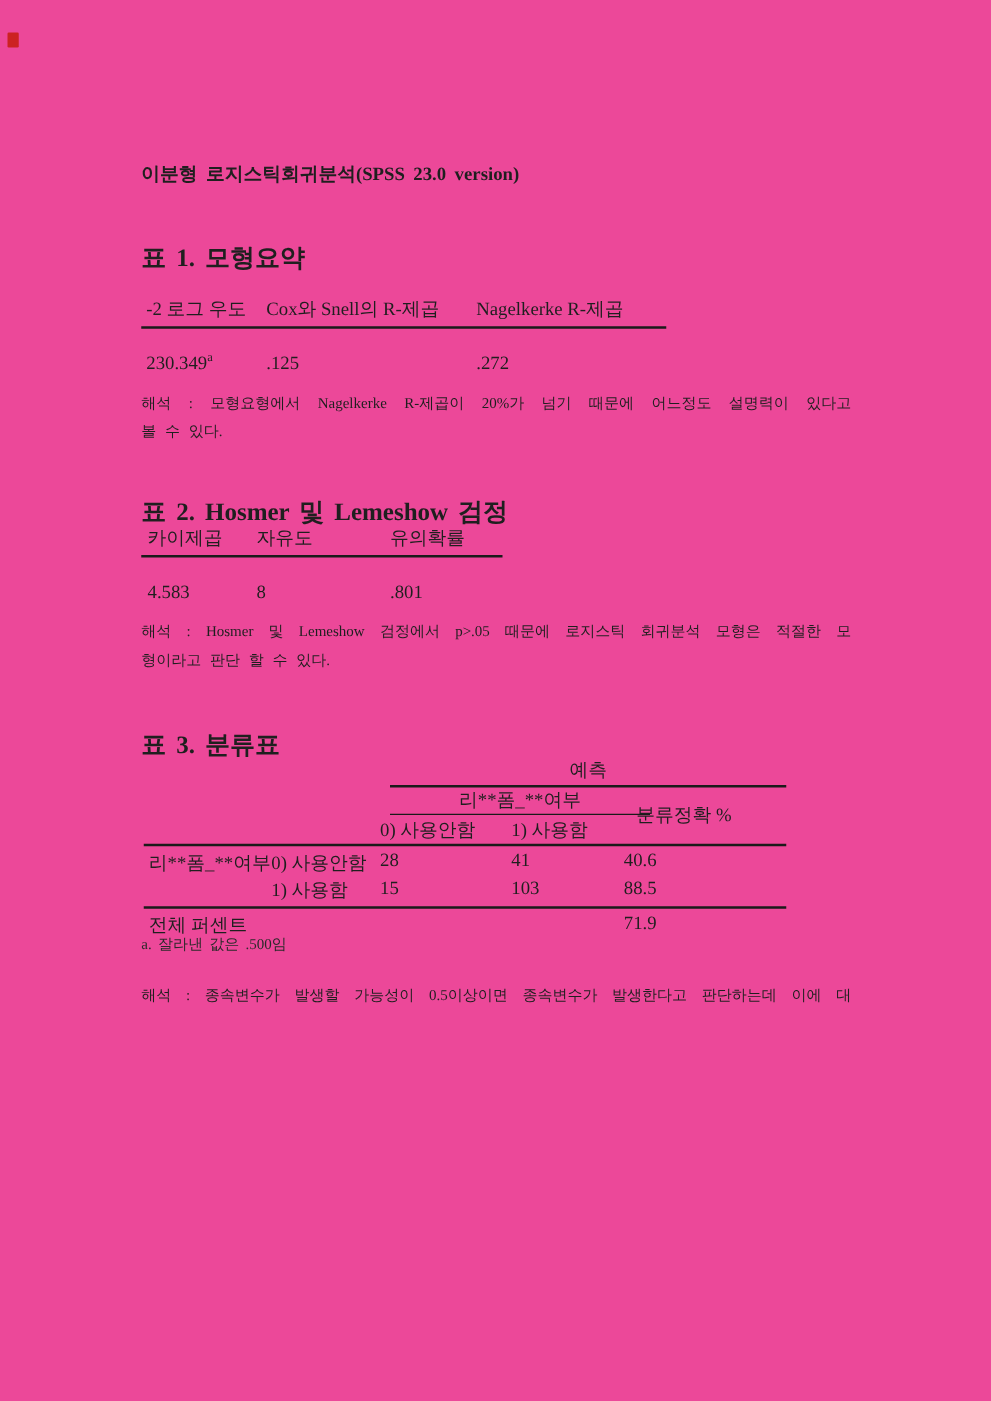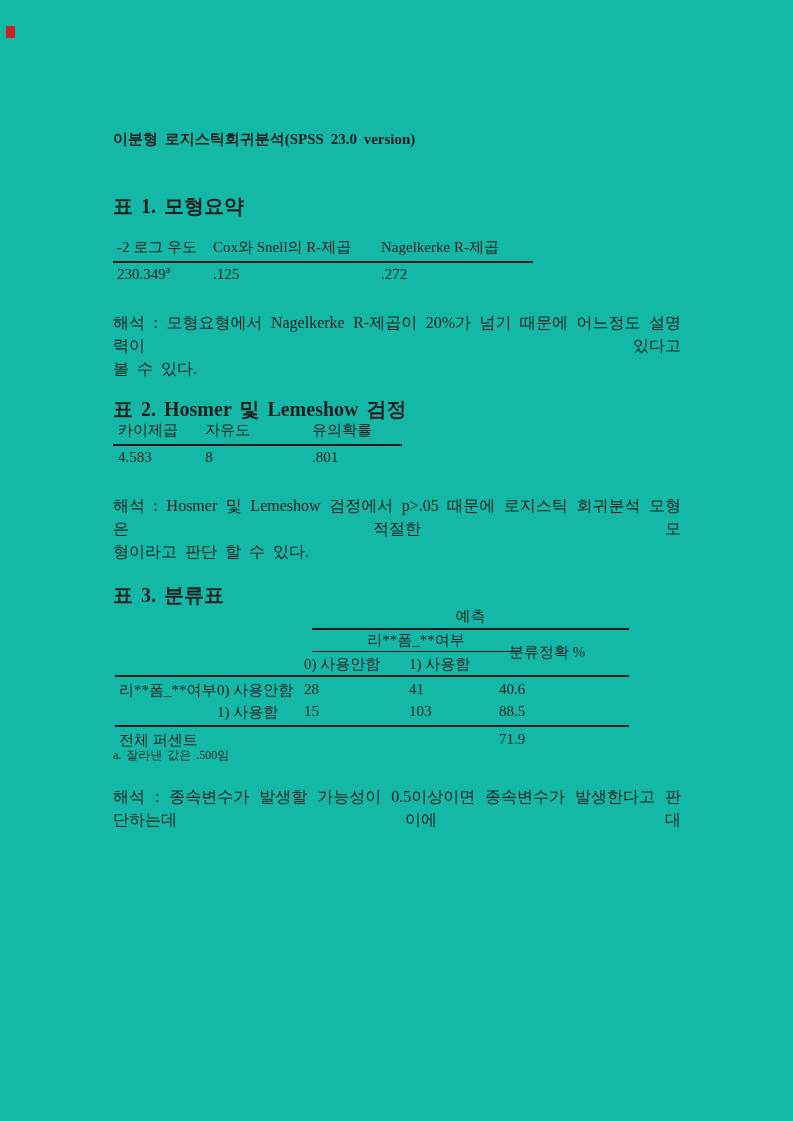--- a/index.html
+++ b/index.html
@@ -1,19 +1,19 @@
 <!DOCTYPE html>
 <html><head>
 <meta charset="utf-8">
 <style>
   html,body { margin:0; padding:0; background:#ffffff; }
   .page {
     position:relative;
     width:793px; height:1121px;
-    background:#14b8a6;
+    background:#ec4899;
     font-family:"Liberation Serif","DejaVu Serif",serif;
     color:#1f1f1f;
     font-size:15px;
     overflow:hidden;
   }
   .abs { position:absolute; }
   .marker {
     position:absolute; left:6px; top:26px;
     width:9px; height:12px;
     background:#cc2222;
@@ -26,31 +26,31 @@
     white-space:nowrap;
   }
   .tbl-heading {
     left:113px;
     font-weight:bold; font-size:20px;
     word-spacing:3px;
     white-space:nowrap;
   }
   .para {
     left:113px; width:568px;
-    font-size:16px; line-height:23px;
+    font-size:12px; line-height:23px;
     word-spacing:4px;
   }
   .jline { text-align:justify; text-align-last:justify; }
   .lline { text-align:left; }
 
   
   .stable { position:absolute; left:113px; }
   .srow { display:flex; }
   .shead { border-bottom:2px solid #1a1a1a; padding-bottom:4px; }
-  .sbody { padding-top:3px; }
+  .sbody { padding-top:20px; }
   .t1 { width:420px; top:238px; }
   .t1 .c1 { width:100px; padding-left:4px; box-sizing:border-box; }
   .t1 .c2 { width:168px; }
   .t1 .c3 { width:152px; }
   .t2 { width:289px; top:421px; }
   .t2 .c1 { width:97px;  padding-left:5px; box-sizing:border-box; }
   .t2 .c2 { width:97px; }
   .t2 .c3 { width:95px;margin-left:15px; }
   sup { font-size:10px; vertical-align:super; line-height:0; }
 

